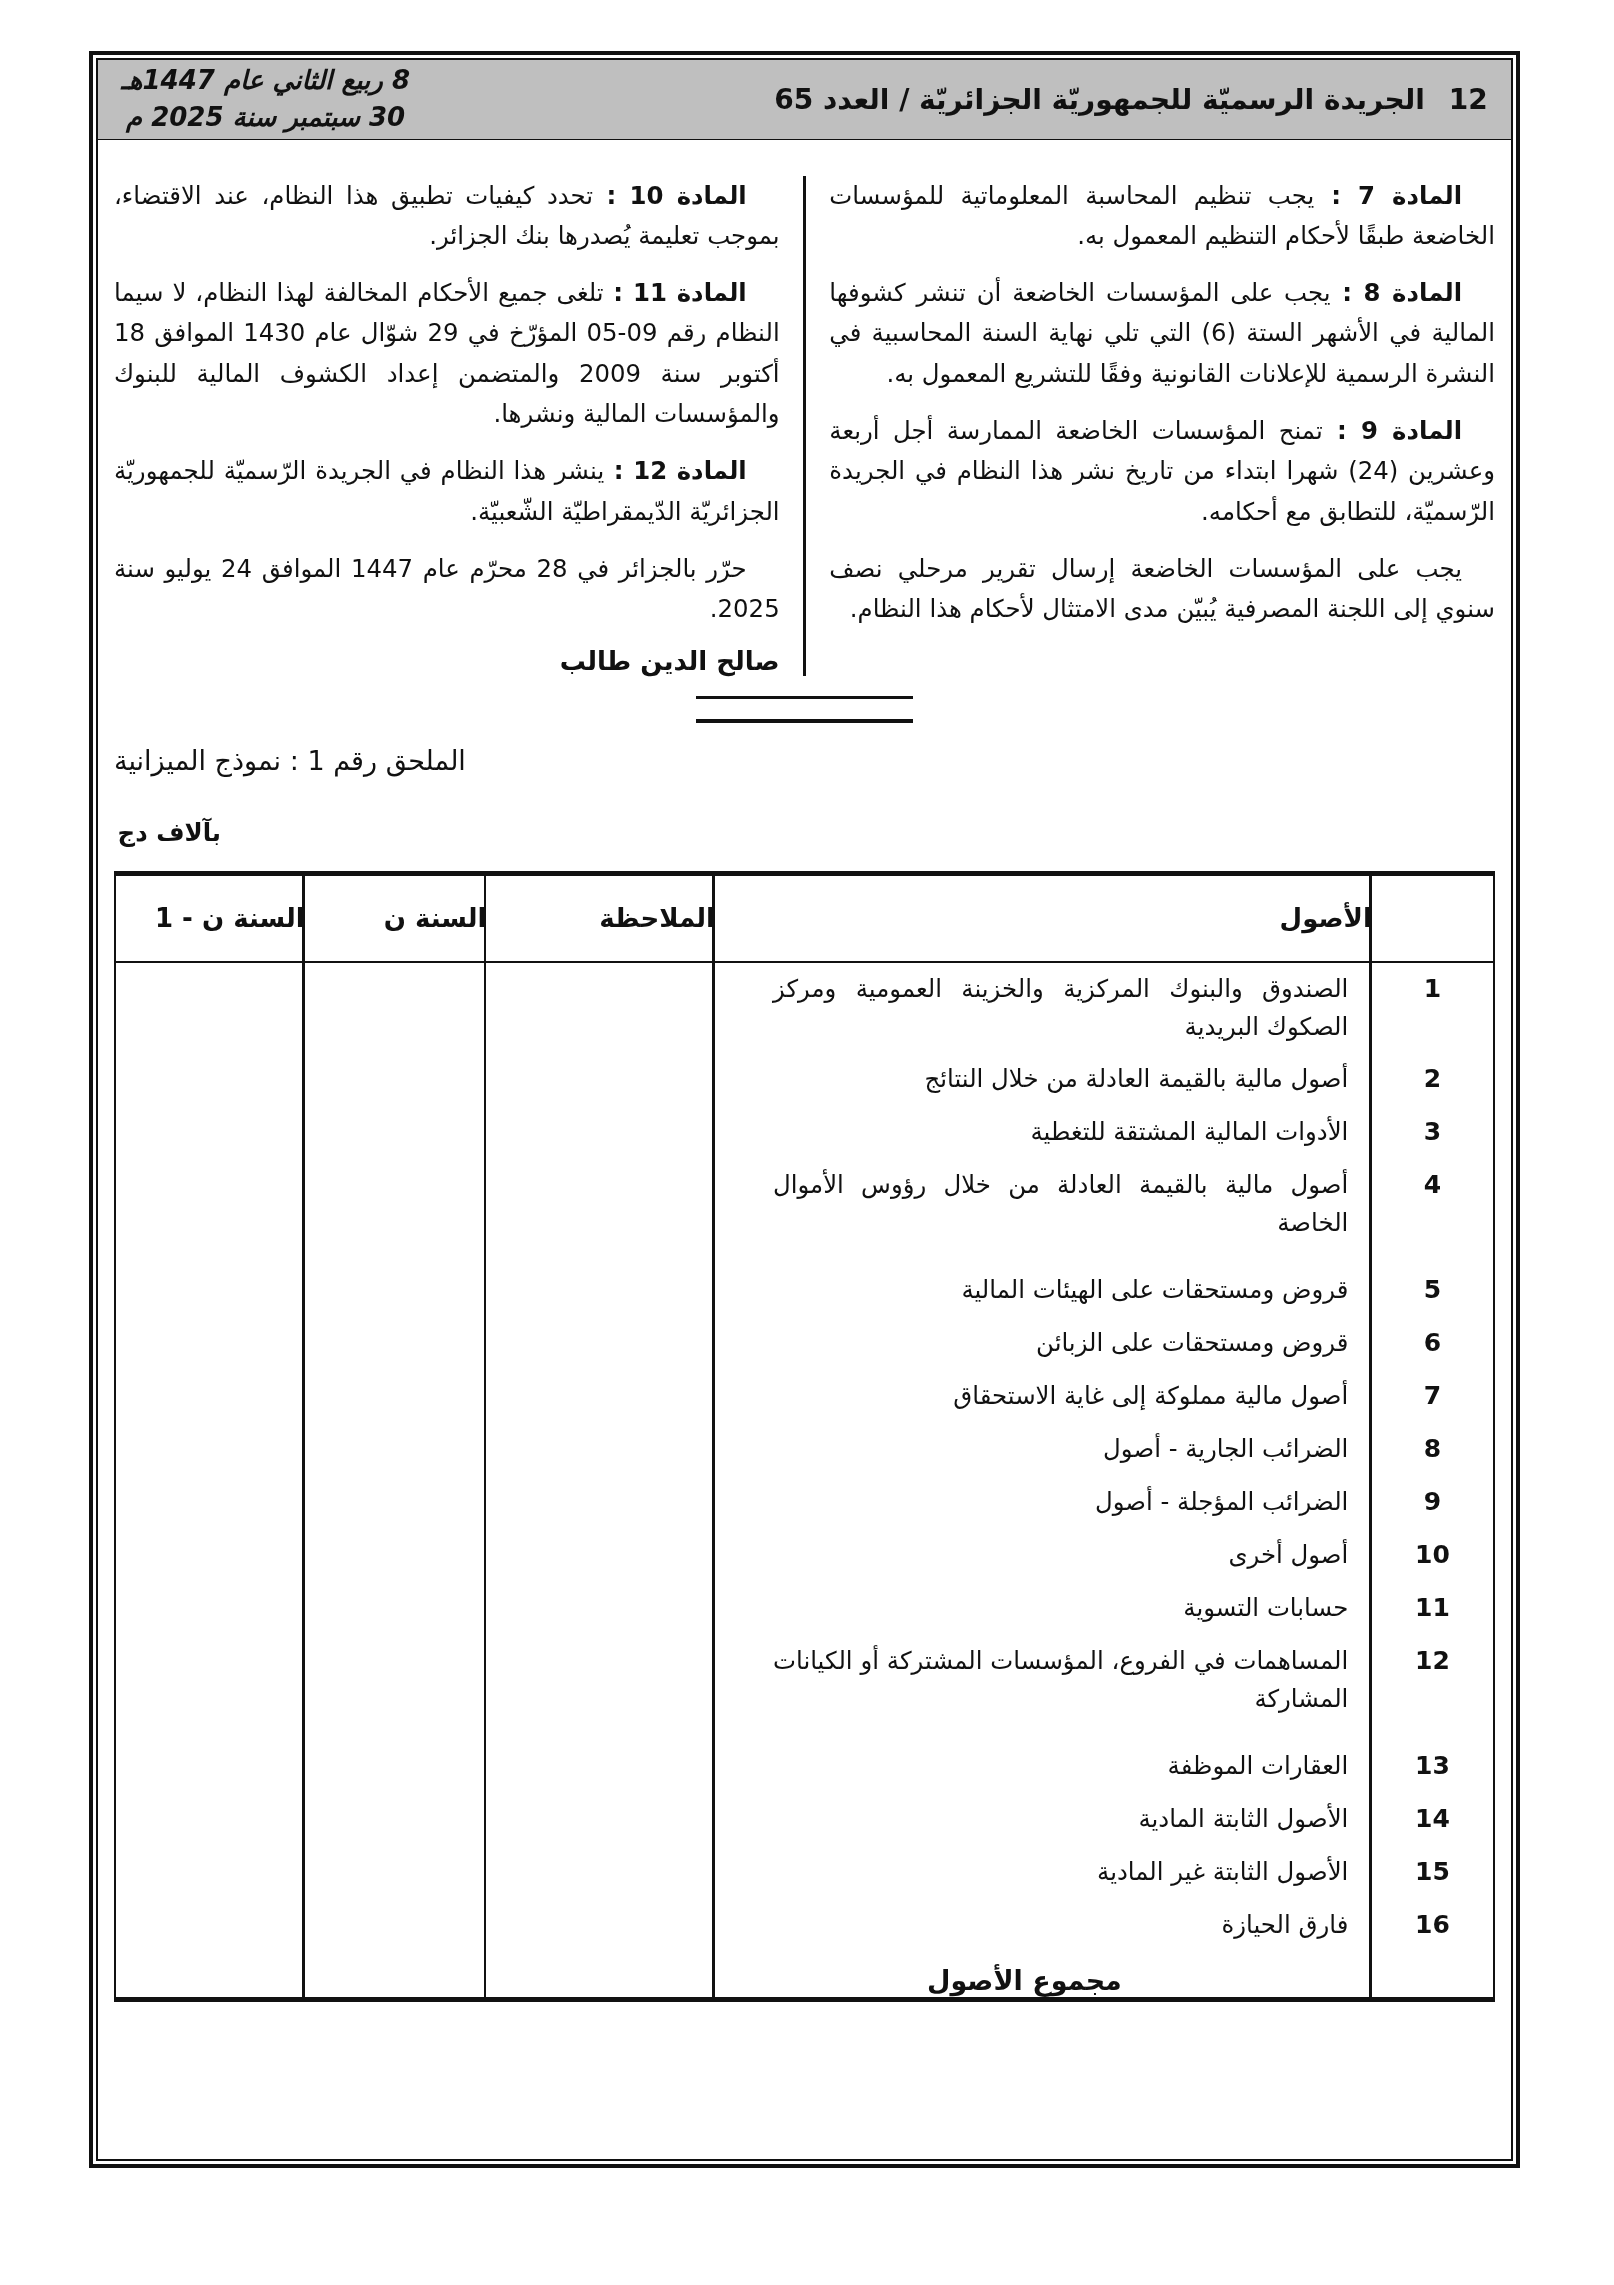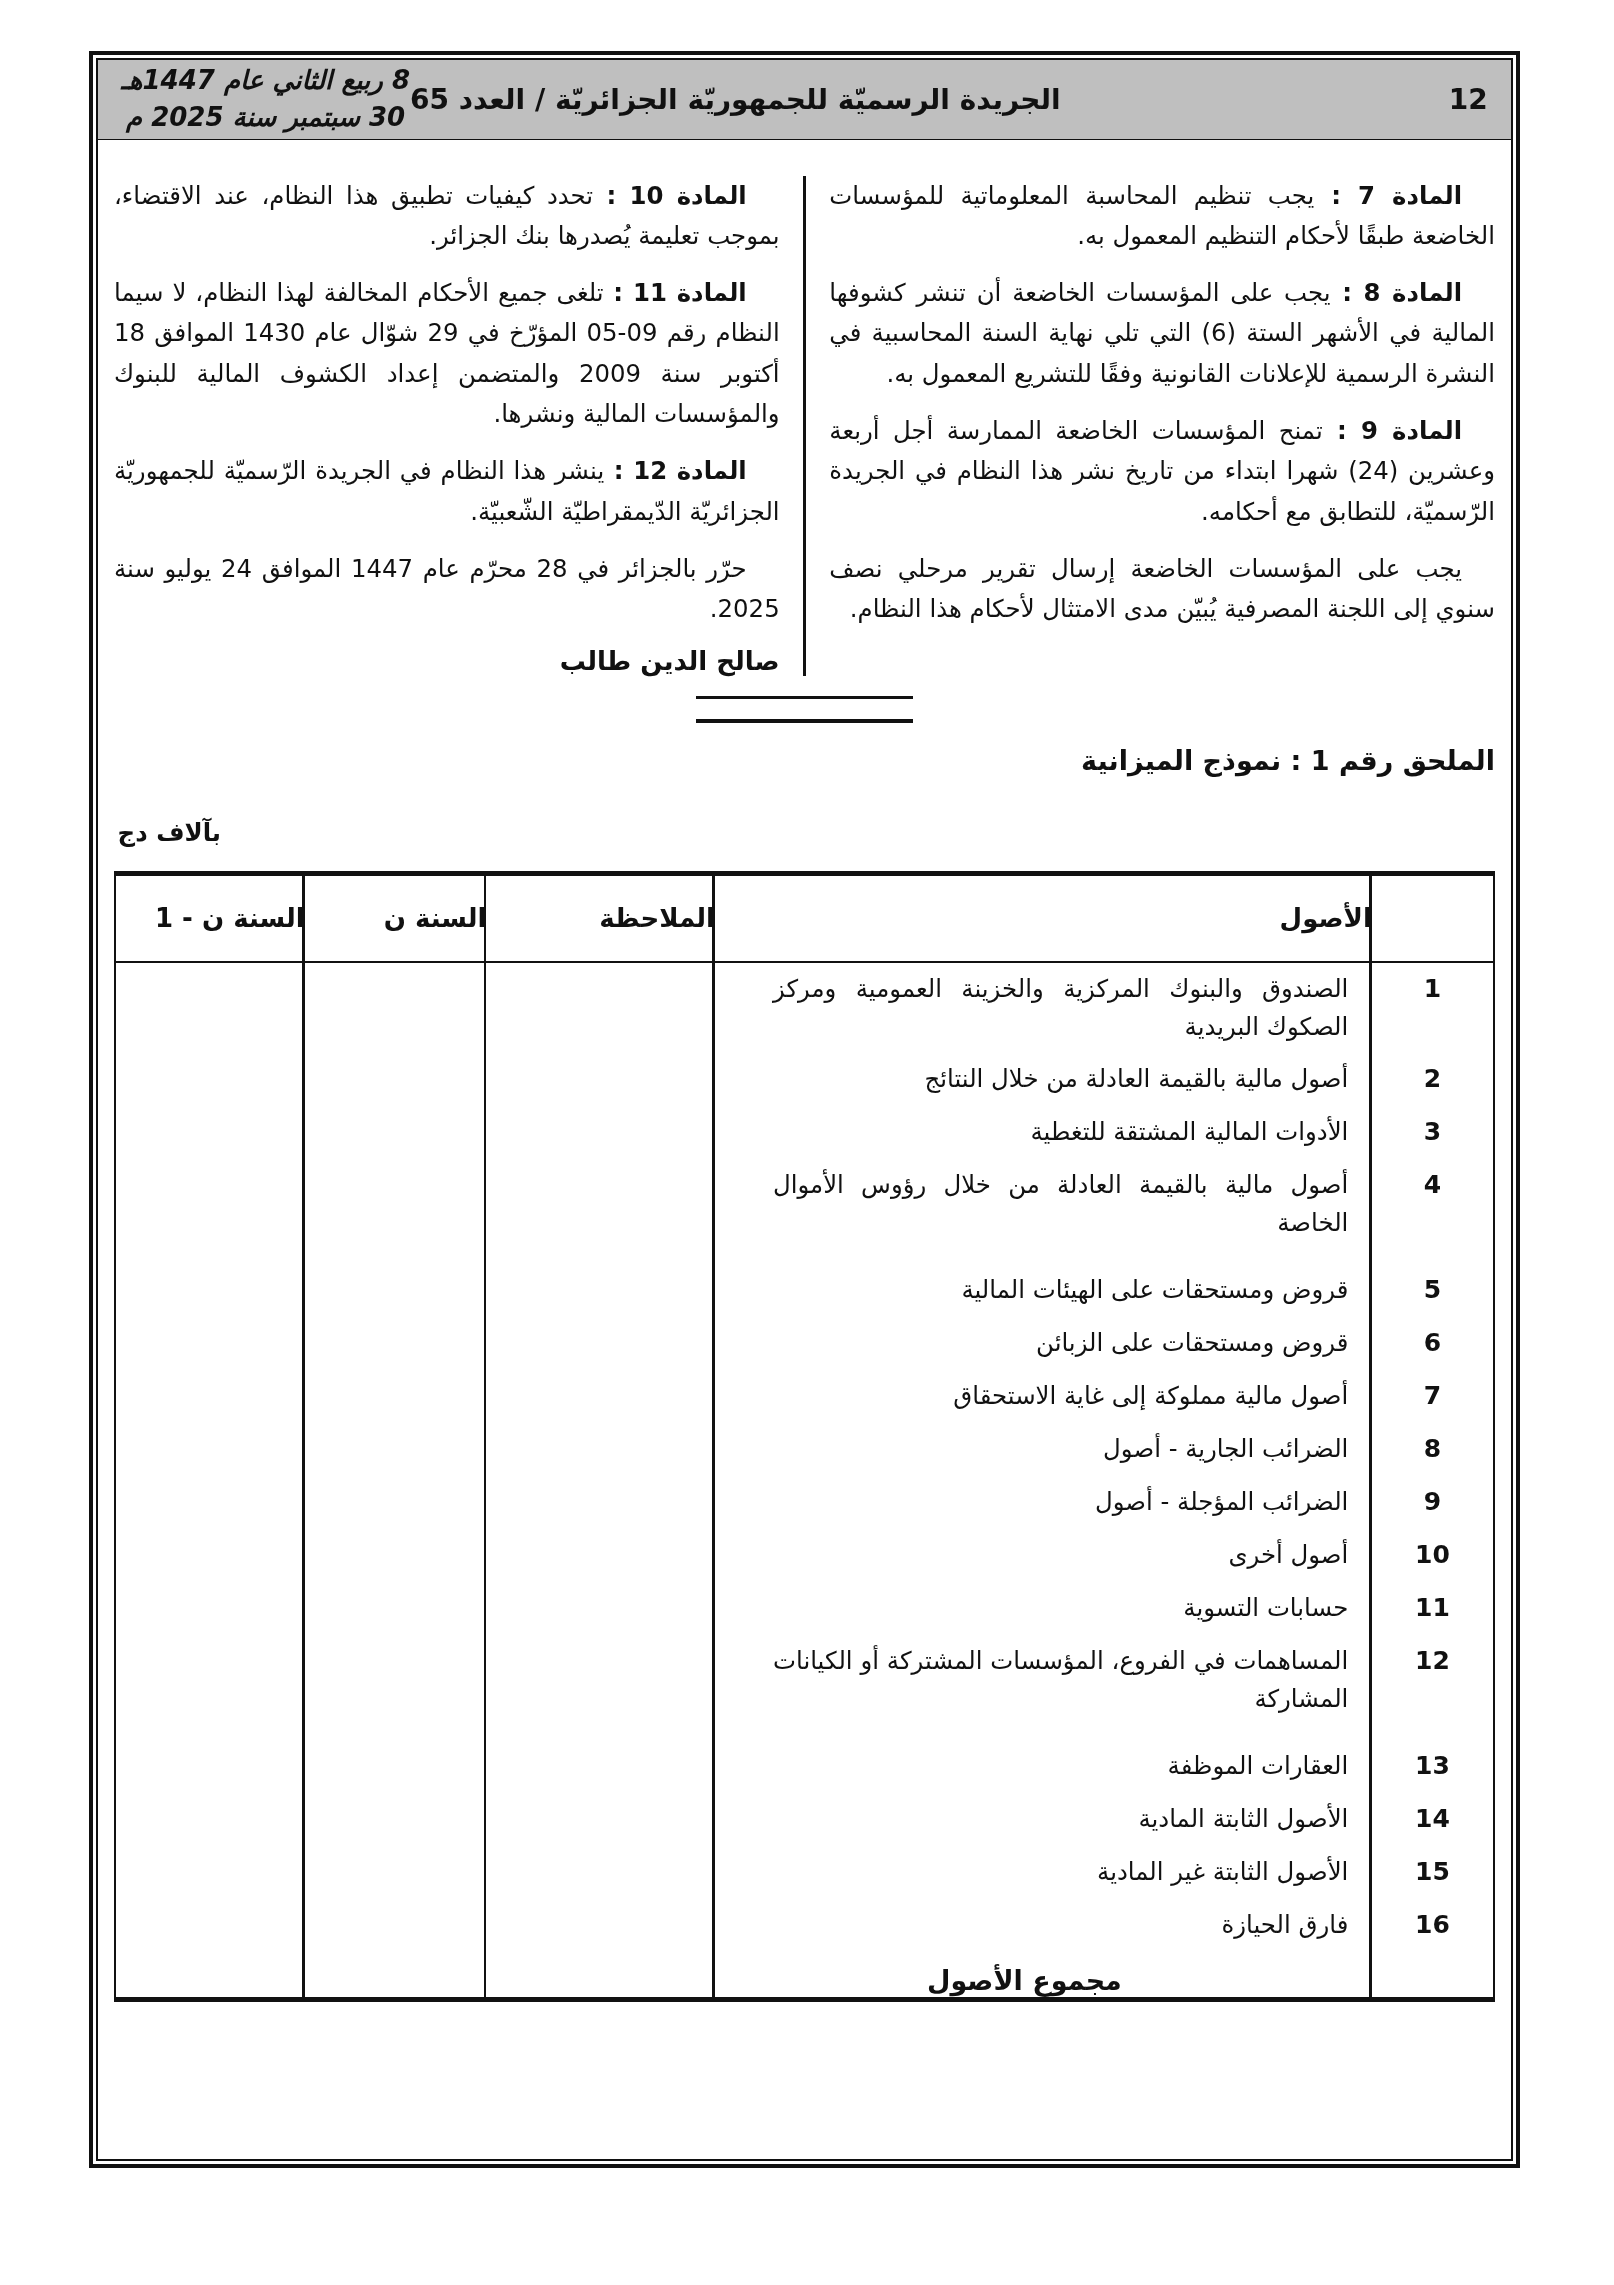--- a/index.html
+++ b/index.html
@@ -42,21 +42,21 @@
     padding: 0 23.5px;
     box-sizing: border-box;
   }
   .page-number {
     font-size: 28px;
     font-weight: bold;
     width: 63px;
   }
   .gazette-title {
     flex: 1;
-    text-align: left;
+    text-align: right;
     font-size: 28px;
     font-weight: bold;
   }
   .date-block {
     text-align: center;
     font-size: 26px;
     font-weight: bold;
     font-style: italic;
     line-height: 1.45;
     min-width: 271px;
@@ -100,23 +100,23 @@
     background: #111;
     margin: 20px auto 0 auto;
   }
   .section-title {
     text-align: center;
     font-size: 28px;
     font-weight: bold;
     margin-top: 23.5px;
   }
   .annex-title {
-    text-align: right;
+    text-align: left;
     font-size: 27px;
-    font-weight: bold;
+    font-weight: normal;
     margin-top: 22px;
   }
   .unit-note {
     text-align: left;
     font-size: 24.4px;
     font-weight: bold;
     margin-top: 42px;
     padding-left: 3.6px;
   }
   

